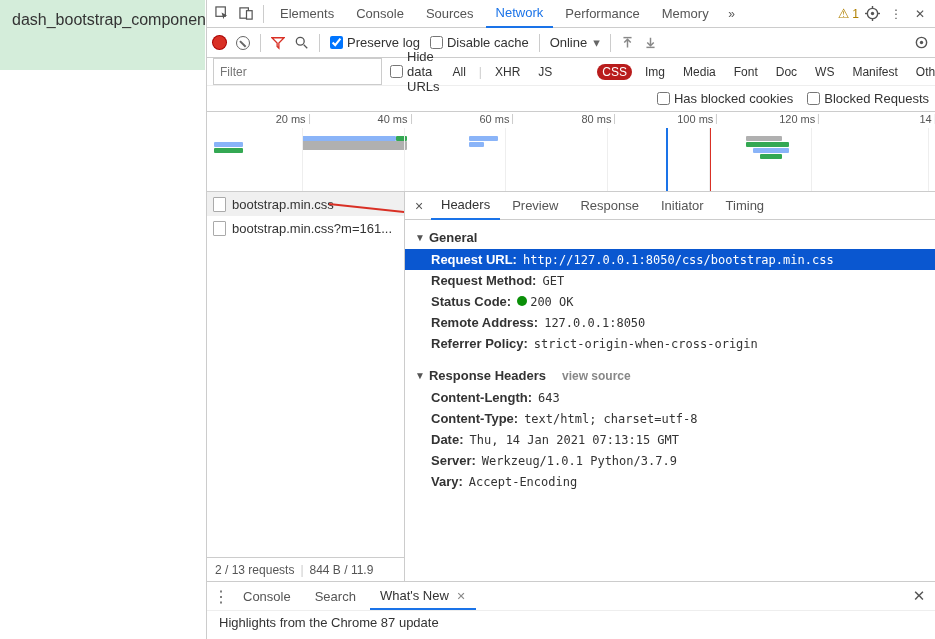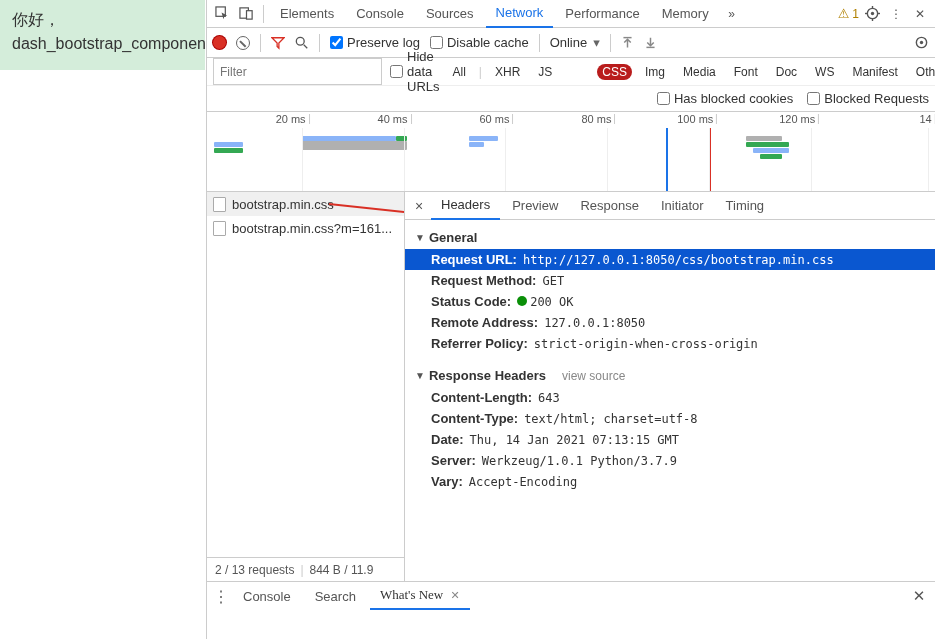--- a/index.html
+++ b/index.html
@@ -54,44 +54,43 @@
   .req-footer { height: 24px; border-top: 1px solid #ccc; display: flex; align-items: center; padding: 0 8px; font-size: 12px; color: #555; gap: 6px; }
   
   .detail { flex: 1; display: flex; flex-direction: column; min-width: 0; }
   .detail-tabs { height: 28px; border-bottom: 1px solid #ccc; display: flex; align-items: center; padding: 0 4px; gap: 2px; }
   .close-x { width: 20px; text-align: center; color: #555; font-size: 14px; cursor: pointer; }
   .dtab { padding: 6px 10px; font-size: 13px; color: #555; cursor: pointer; }
   .dtab.active { color: #333; border-bottom: 2px solid #1a73e8; }
   .detail-body { flex: 1; overflow-y: auto; padding: 6px 0; }
   .section-title { display: flex; align-items: center; gap: 4px; padding: 4px 10px; font-size: 13px; font-weight: 600; color: #333; }
   .disclose { font-size: 10px; color: #555; }
-  .viewsrc { font-weight: 400; color: #888; margin-left: 12px; font-size: 12px; }
+  .viewsrc { font-weight: 700; color: #888; margin-left: 12px; font-size: 12px; }
   .kv { padding: 3px 10px 3px 26px; font-size: 13px; display: flex; align-items: flex-end; gap: 6px; }
   .kv.highlight { background: #0a57d0; color: #fff; }
   .kv .k { font-weight: 600; }
   .kv .v { font-family: Consolas, monospace; font-size: 12px; }
   .kv.highlight .v { color: #fff; }
   .status-dot { width: 10px; height: 10px; border-radius: 50%; background: #0a8f08; display: inline-block; margin-right: 3px; }
   
   .drawer { height: 58px; border-top: 1px solid #ccc; display: flex; flex-direction: column; }
   .drawer-tabs { height: 28px; display: flex; align-items: center; padding: 0 6px; gap: 4px; }
   .drawer-tabs .kebab { width: 16px; color: #666; font-size: 16px; cursor: pointer; text-align: center; }
   .dtab2 { padding: 5px 10px; font-size: 13px; color: #555; cursor: pointer; }
-  .dtab2.active { color: #333; border-bottom: 2px solid #1a73e8; font-family: Liberation Serif, serif; }
+  .dtab2.active { color: #333; border-bottom: 2px solid #1a73e8; }
   .dtab2 .xx { margin-left: 4px; color: #888; font-size: 11px; }
   .drawer .spacer { flex: 1; }
   .drawer-close { width: 20px; color: #555; font-size: 15px; cursor: pointer; text-align:center;}
   .drawer-body { flex: 1; padding: 4px 12px; font-size: 13px; color: #333; border-top: 1px solid #eee; }
   svg { display: block; }
 </style>
 </head>
 <body>
 
 <div class="page-left">
-  <div>你好，</div>
   <div>dash_bootstrap_componen</div>
 </div>
 
 <div class="devtools">
 
   <div class="top-bar">
     <div class="icon-btn">
       <svg width="15" height="15" viewBox="0 0 16 16">
           <rect x="1" y="1" width="10" height="10" fill="none" stroke="#555" stroke-width="1.3"></rect>
           <path d="M7 7 L13 10 L10 11 L9 14 Z" fill="#555"></path>
@@ -340,15 +339,16 @@
       <div class="kebab">⋮</div>
       <div class="dtab2">Console</div>
       <div class="dtab2">Search</div>
       <div class="dtab2 active">
         <span>What's New</span>
         <span class="xx">✕</span>
       </div>
       <div class="spacer"></div>
       <div class="drawer-close">✕</div>
     </div>
+    <div class="drawer-body">Highlights from the Chrome 87 update</div>
   </div>
 
 </div>
 
 </body></html>

